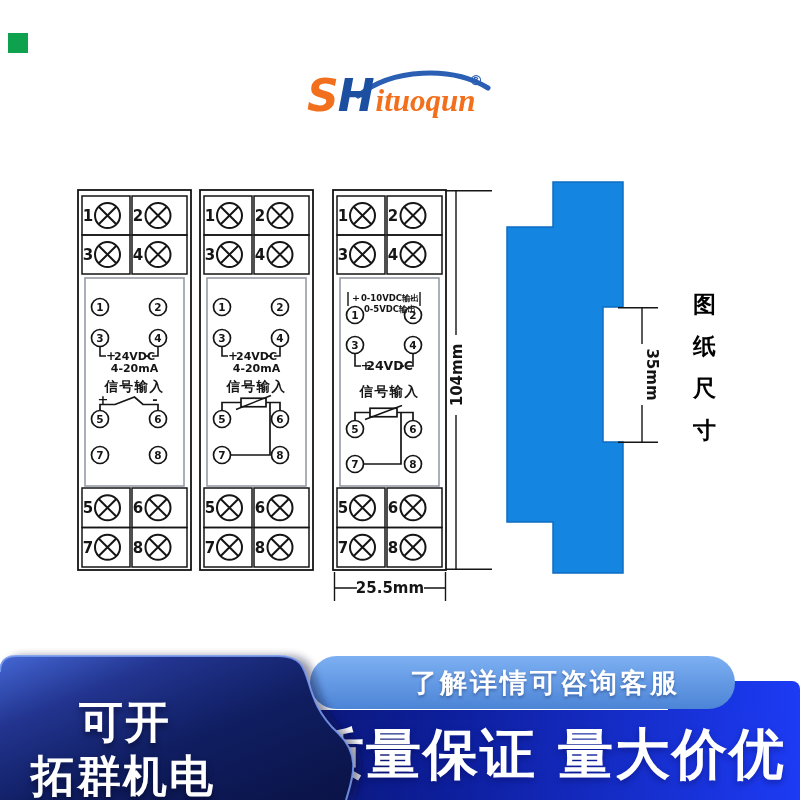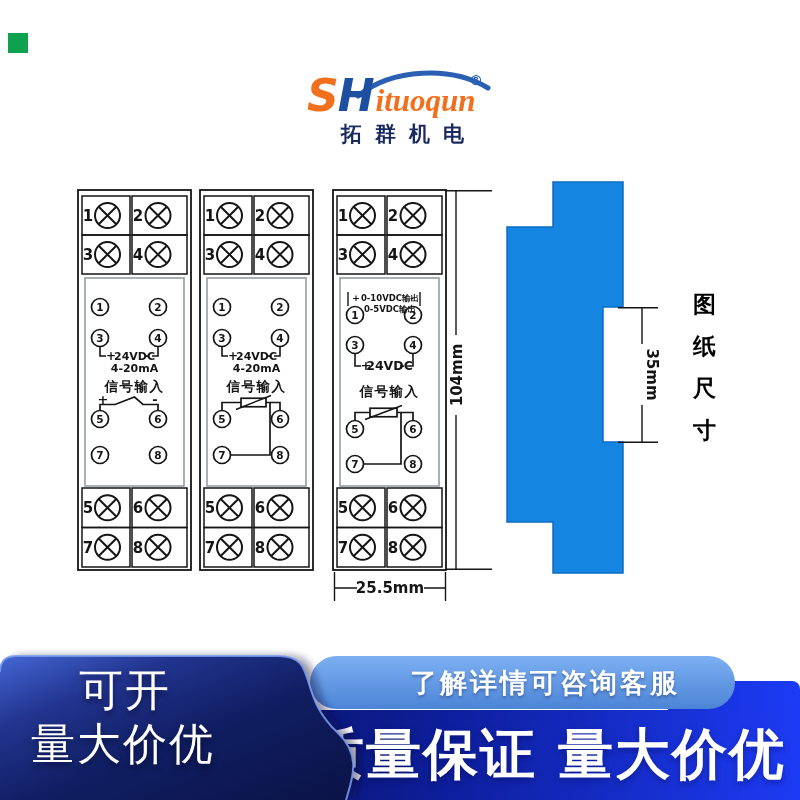--- a/index.html
+++ b/index.html
@@ -27,42 +27,41 @@
   .band-main{position:absolute;left:150px;top:62px;width:650px;height:90px;
              background:linear-gradient(90deg,#091252 0%,#0d1e9b 45%,#1d3bf4 100%);}
   .headline{position:absolute;left:295px;top:62px;width:505px;height:90px;display:flex;
             align-items:center;justify-content:center;color:#fff;font-size:55px;font-weight:900;
             letter-spacing:2px;white-space:nowrap;text-shadow:0 3px 6px rgba(0,0,60,.35);}
   .pill{position:absolute;left:310px;top:8px;width:380px;height:53px;border-radius:27px;
         background:linear-gradient(180deg,#7db0f2 0%,#4c84d6 100%);display:flex;align-items:center;
         justify-content:center;color:#fff;font-size:27px;font-weight:900;letter-spacing:3px;
         white-space:nowrap;text-shadow:0 2px 3px rgba(20,40,90,.4);padding-left:45px;}
   .invoice-shape{position:absolute;left:0;top:0;}
-  .invoice-text{position:absolute;color:#fff;font-weight:400;text-align:center;
-                text-shadow:0 4px 6px rgba(0,0,30,.55);letter-spacing:2px;line-height:1;}
+  .invoice-text{position:absolute;color:#fff;font-weight:700;text-align:center;
+                text-shadow:0 4px 6px rgba(0,0,30,.55);letter-spacing:2px;line-height:1;margin-top:32px;}
   .inv-l1{left:30px;top:20px;width:190px;font-size:44px;}
   .inv-l2{left:8px;top:74px;width:230px;font-size:44px;}
 </style>
 </head>
 <body>
 
 <div class="stage">
 
   <div class="corner"></div>
 
   <svg class="swoosh" width="200" height="44" viewBox="0 0 200 44">
     <path d="M58 38 C 92 10 152 8 188 30" stroke="#2a5fb4" stroke-width="5" fill="none" stroke-linecap="round"></path>
   </svg>
   <div class="logo-row">
     <span class="logo-s">S</span>
     <span class="logo-h">H</span>
     <span class="logo-rest">ituoqun</span>
   </div>
   <span class="logo-reg">®</span>
-  <div class="logo-cn">拓群机电</div>
 
   <svg id="drawing" width="800" height="650" viewBox="0 0 800 650">
       <g>
         <rect x="78" y="190" width="113" height="380" fill="#fff" stroke="#151515" stroke-width="1.8"></rect>
         <rect x="82" y="196" width="48" height="39" fill="none" stroke="#151515" stroke-width="1.5"></rect>
         <rect x="132" y="196" width="55" height="39" fill="none" stroke="#151515" stroke-width="1.5"></rect>
         <text x="88" y="221" font-size="15" font-weight="700" text-anchor="middle" fill="#151515">1</text>
         <text x="138" y="221" font-size="15" font-weight="700" text-anchor="middle" fill="#151515">2</text>
         <circle cx="107.5" cy="215.5" r="12.5" fill="#fff" stroke="#151515" stroke-width="2"></circle>
         <path d="M98.7 206.7 L116.3 224.3 M98.7 224.3 L116.3 206.7" fill="none" stroke="#151515" stroke-width="2"></path>
@@ -285,15 +284,15 @@
         </linearGradient>
         <filter id="soft" x="-30%" y="-30%" width="160%" height="160%">
           <feGaussianBlur stdDeviation="4"></feGaussianBlur>
         </filter>
       </defs>
       <path d="M8 152 L8 22 Q8 8 24 8 L286 8 C328 8 303 45 346 85 C370 108 360 132 354 152 Z" fill="#0a1038" opacity="0.45" filter="url(#soft)"></path>
       <path d="M0 152 L0 22 Q0 8 16 8 L278 8 C320 8 295 45 338 85 C362 108 352 132 346 152 Z" fill="url(#panelG)"></path>
       <path d="M0 24 Q0 8 16 8 L278 8 C320 8 295 45 338 85 C362 108 352 132 346 152" fill="none" stroke="#7b9cf0" stroke-width="2" opacity="0.85"></path>
     </svg>
     <div class="invoice-text inv-l1">可开</div>
-    <div class="invoice-text inv-l2">量大价优</div>
+    <div class="invoice-text inv-l2">拓群机电</div>
   </div>
 </div>
 
 </body></html>

